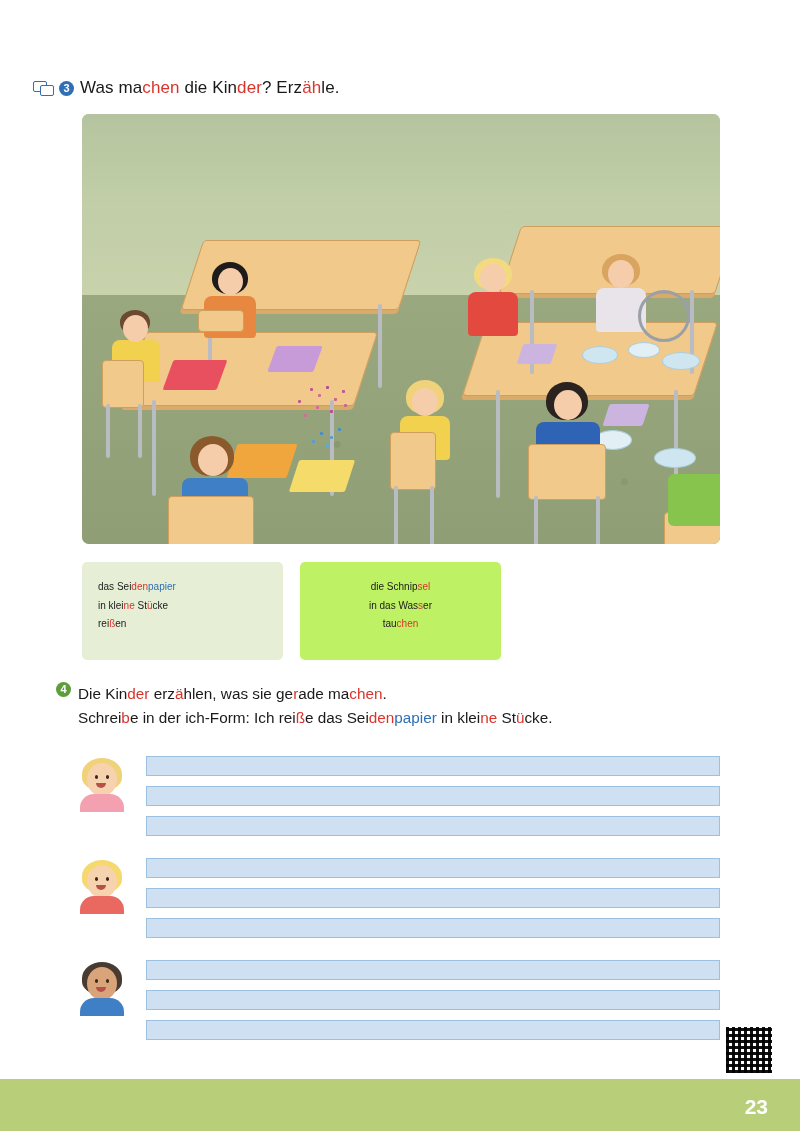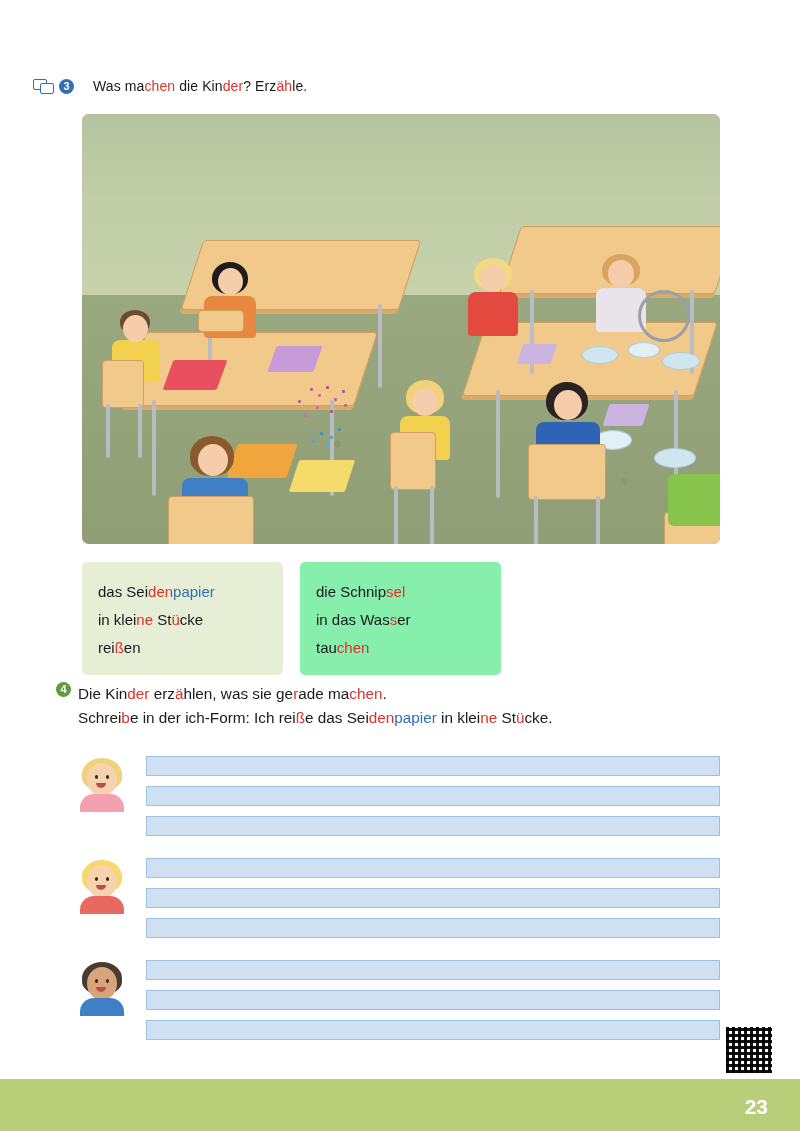--- a/index.html
+++ b/index.html
@@ -60,24 +60,23 @@
     font-size: 11px;
     line-height: 15px;
     text-align: center;
     font-weight: bold;
     flex: none;
   }
   .num-badge.green {
     background: #5d9e3a;
   }
   .head-text {
-    font-size: 14px;
+    font-size: 17px;
     color: #1a1a1a;
     letter-spacing: 0.1px;
-    margin-left: 13px;
   }
   .head-text .r { color: #d9342b; }
 
   
   .illu {
     position: absolute;
     left: 82px;
     top: 114px;
     width: 638px;
     height: 430px;
@@ -181,26 +180,26 @@
     width: 638px;
     display: flex;
     gap: 17px;
   }
   .pbox {
     width: 201px;
     min-height: 98px;
     border-radius: 5px;
     padding: 16px 16px 14px 16px;
     box-sizing: border-box;
-    font-size: 15px;
+    font-size: 10px;
     line-height: 1.85;
     color: #1a1a1a;
   }
   .pbox.green { background: #e6efd6; }
-  .pbox.yellow { background: #86efac; }
+  .pbox.yellow { background: #bef264; text-align: center; }
   .pbox.pink { background: #fadfe8; }
   .pbox .r { color: #d9342b; }
   .pbox .b { color: #2f6fb5; }
 
   
   .ex4-head {
     position: absolute;
     left: 56px;
     top: 682px;
     display: flex;

